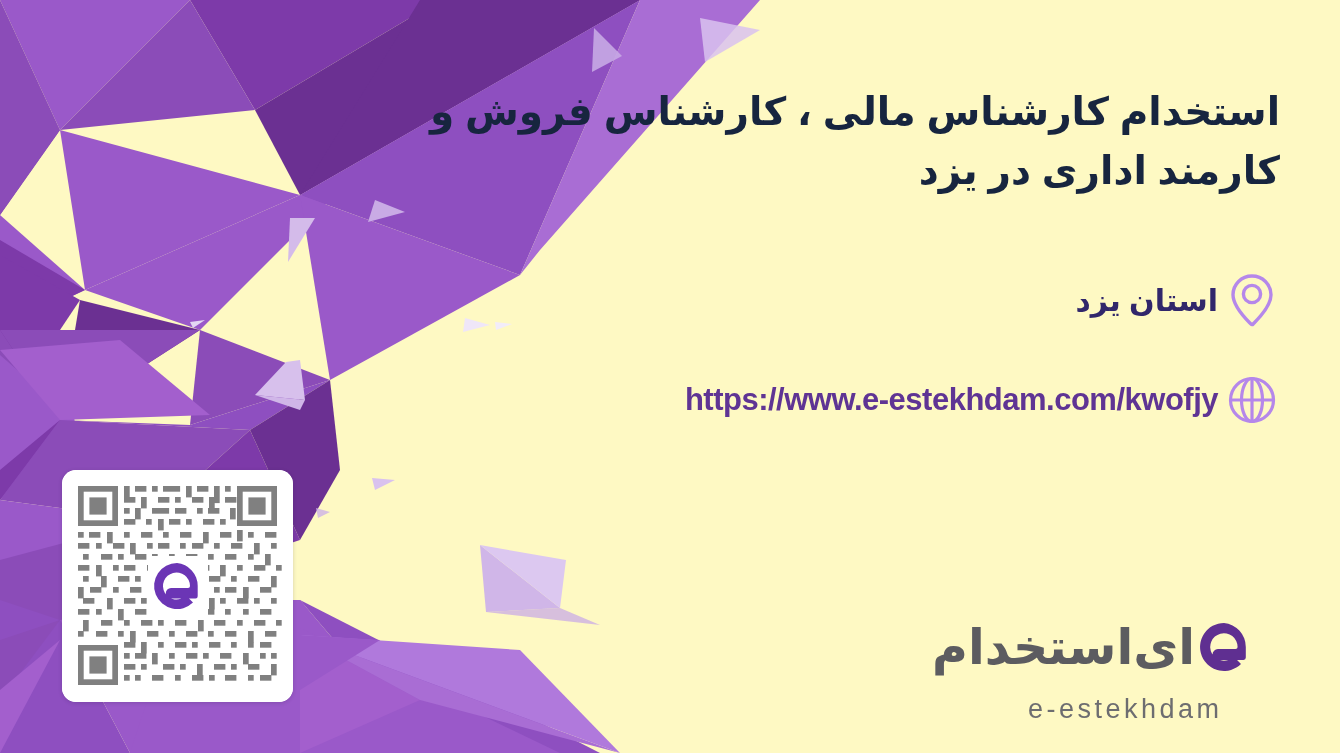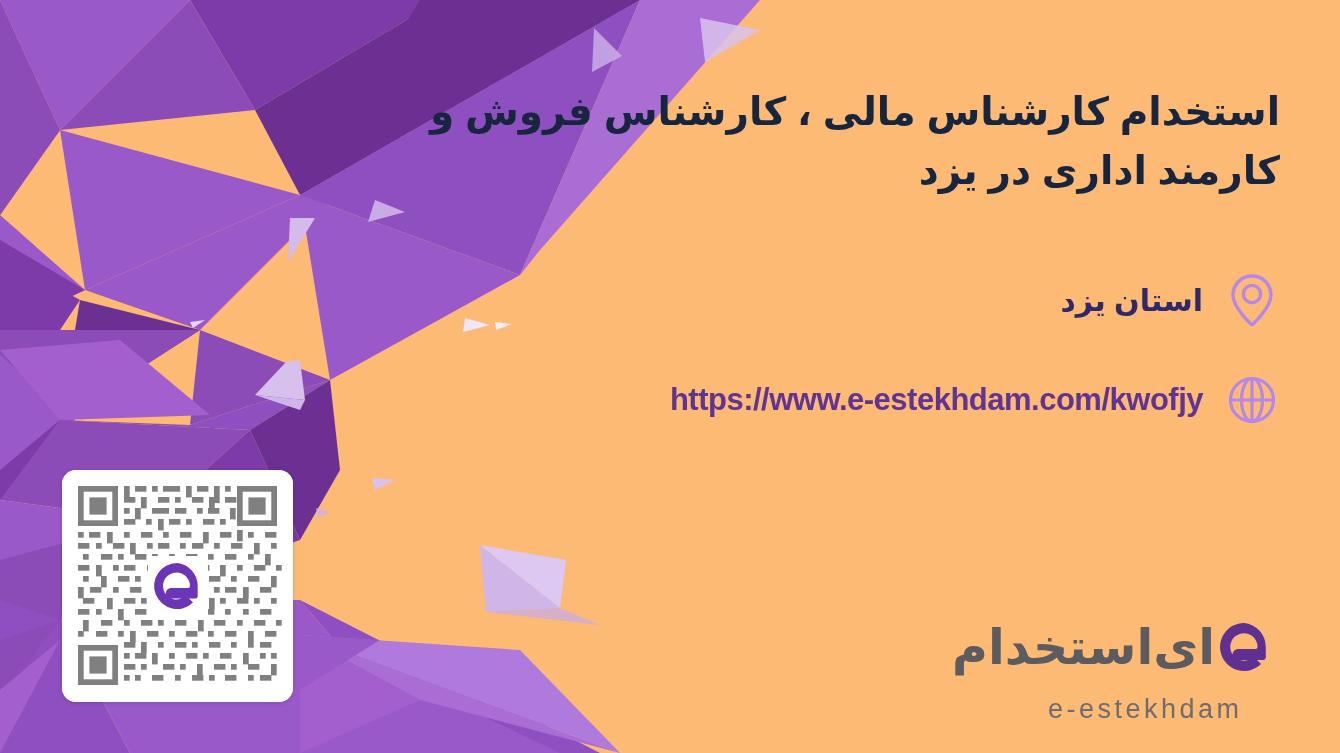--- a/index.html
+++ b/index.html
@@ -6,21 +6,21 @@
   html,body{margin:0;padding:0;}
   body{
     width:1340px;height:753px;
     background:#ffffff;
     font-family:"Liberation Sans","DejaVu Sans",sans-serif;
     overflow:hidden;
   }
   .banner{
     position:relative;
     width:1340px;height:753px;
-    background:#fdba74;
+    background:#fef9c3;
     overflow:hidden;
   }
   
   .bg-art{
     position:absolute;inset:0;
     width:1340px;height:753px;
     pointer-events:none;
   }
   
   .headline{
@@ -38,21 +38,21 @@
   }
   
   .info-row{
     position:absolute;
     right:60px;
     display:flex;
     flex-direction:row;
     align-items:center;
     justify-content:flex-start;
     direction:rtl;
-    gap:21px;
+    gap:6px;
   }
   .info-row .icon{
     width:56px;height:56px;
     flex:0 0 56px;
     display:flex;align-items:center;justify-content:center;
   }
   .info-row .icon svg{display:block;}
   .row-location{ top:272px; }
   .row-url{ top:372px; }
   .loc-text{
@@ -78,21 +78,21 @@
     background:#ffffff;
     border-radius:14px;
     box-shadow:0 1px 4px rgba(40,20,60,.18);
     padding:0;
     box-sizing:border-box;
   }
   .qr-card svg{display:block;border-radius:14px;}
   
   .logo{
     position:absolute;
-    left:952px;top:618px;
+    left:932px;top:618px;
     width:340px;height:102px;
   }
   .logo-mark-row{
     display:flex;flex-direction:row-reverse;
     align-items:flex-start;justify-content:flex-start;
     direction:rtl;
     height:60px;
   }
   .logo-fa{
     font-size:49px;

